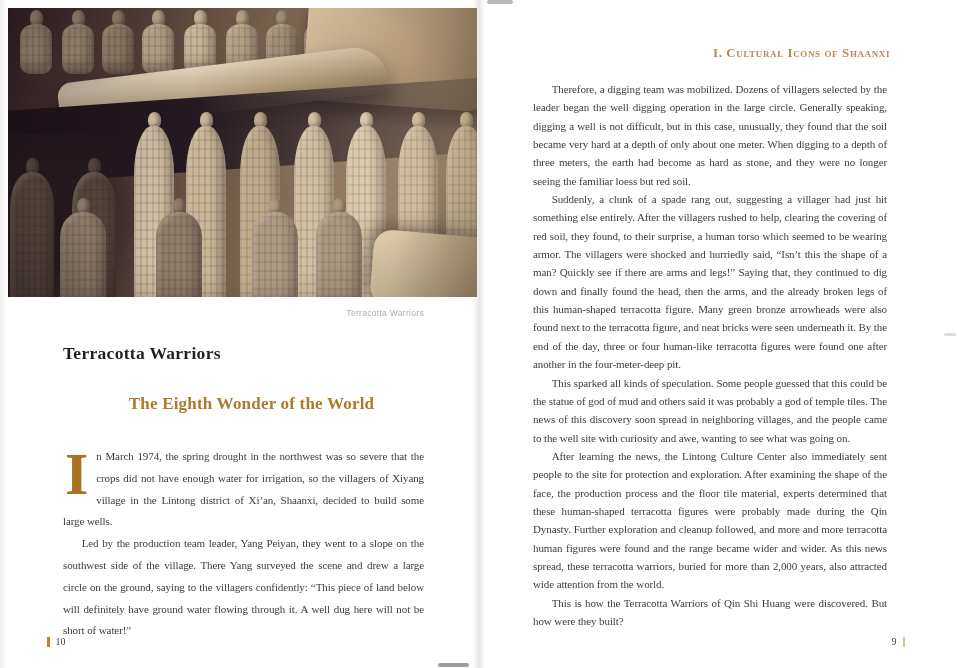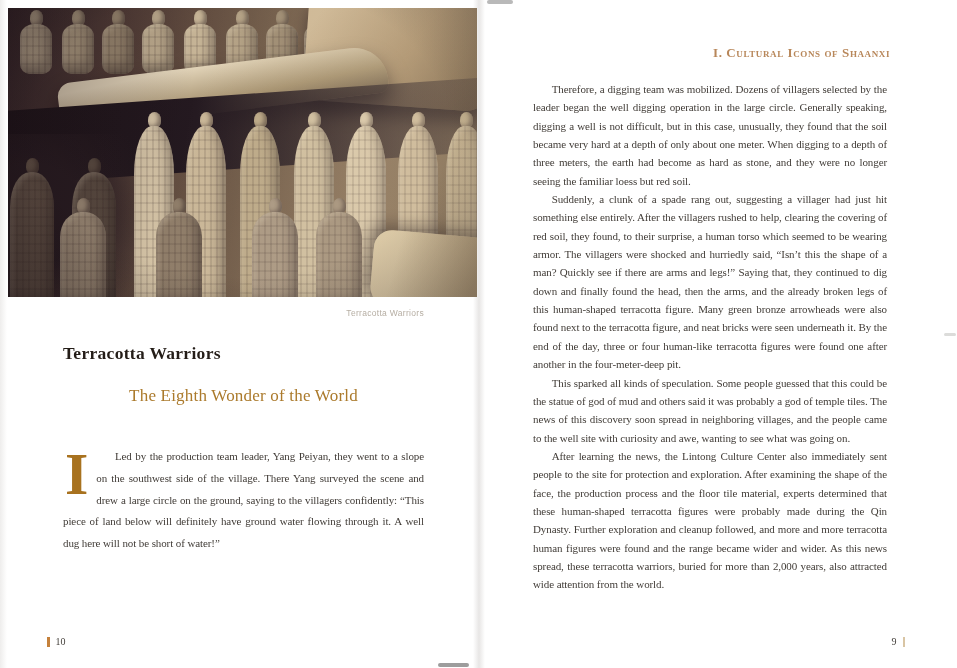--- a/index.html
+++ b/index.html
@@ -44,22 +44,22 @@
       border-radius:45% 45% 10px 10px / 26% 26% 10px 10px;
       background-image:repeating-linear-gradient(90deg,rgba(40,25,25,.12) 0 2px,rgba(0,0,0,0) 2px 6px),
                        repeating-linear-gradient(0deg,rgba(40,25,25,.10) 0 2px,rgba(0,0,0,0) 2px 9px);
       box-shadow:inset -6px -8px 12px rgba(30,18,22,.38),inset 3px 3px 5px rgba(255,240,215,.22);}
 
   
   .caption{position:absolute;left:63px;top:308px;width:361px;text-align:right;
       font-family:"Liberation Sans", sans-serif;font-size:8.5px;letter-spacing:.3px;color:#b6aea3;}
   .title{position:absolute;left:63px;top:343px;margin:0;
       font-size:17.5px;font-weight:700;letter-spacing:.3px;color:#241d18;}
-  .subtitle{position:absolute;left:63px;top:386px;width:361px;margin:0;text-align:center;
-      font-size:17px;font-weight:400;letter-spacing:.2px;color:#ab7a2c;}
+  .subtitle{position:absolute;left:63px;top:386px;width:361px;margin:8px;text-align:center;
+      font-size:17px;font-weight:700;letter-spacing:.2px;color:#ab7a2c;}
   .body-left{position:absolute;left:63px;top:446px;width:361px;
       font-size:11px;line-height:21.8px;letter-spacing:-.1px;text-align:justify;}
   .body-left p{margin:0;}
   .body-left p.indent{text-indent:1.7em;}
   .dropcap{float:left;font-size:60px;line-height:50px;height:50px;
       font-weight:700;color:#a8721f;margin:3px 8px 0 2px;}
 
   
   .running-head{position:absolute;right:67px;top:45px;
       font-size:13px;font-weight:700;font-variant:small-caps;letter-spacing:.6px;color:#b8875a;}
@@ -182,39 +182,40 @@
           <div class="w-body" style="background-color: rgb(162, 144, 122);"></div>
         </div>
       </figure>
 
     <div class="caption">Terracotta Warriors</div>
 
     <h1 class="title">Terracotta Warriors</h1>
     <h2 class="subtitle">The Eighth Wonder of the World</h2>
 
     <div class="body-left">
-      <p><span class="dropcap">I</span></p>
+      <p><span class="dropcap">I</span><span>n March 1974, the spring drought in the northwest was so severe that the crops did not have enough water for irrigation, so the villagers of Xiyang village in the Lintong district of Xi’an, Shaanxi, decided to build some large wells.</span></p>
       <p class="indent">Led by the production team leader, Yang Peiyan, they went to a slope on the southwest side of the village. There Yang surveyed the scene and drew a large circle on the ground, saying to the villagers confidently: “This piece of land below will definitely have ground water flowing through it. A well dug here will not be short of water!”</p>
     </div>
 
     <div class="footer footer-left">
       <span class="pgbar pgbar-orange"></span>
       <span class="pgnum">10</span>
     </div>
   </section>
 
   <section class="page-right">
 
     <div class="running-head">I. Cultural Icons of Shaanxi</div>
 
     <div class="body-right">
       <p>Therefore, a digging team was mobilized. Dozens of villagers selected by the leader began the well digging operation in the large circle. Generally speaking, digging a well is not difficult, but in this case, unusually, they found that the soil became very hard at a depth of only about one meter. When digging to a depth of three meters, the earth had become as hard as stone, and they were no longer seeing the familiar loess but red soil.</p>
       <p>Suddenly, a clunk of a spade rang out, suggesting a villager had just hit something else entirely. After the villagers rushed to help, clearing the covering of red soil, they found, to their surprise, a human torso which seemed to be wearing armor. The villagers were shocked and hurriedly said, “Isn’t this the shape of a man? Quickly see if there are arms and legs!” Saying that, they continued to dig down and finally found the head, then the arms, and the already broken legs of this human-shaped terracotta figure. Many green bronze arrowheads were also found next to the terracotta figure, and neat bricks were seen underneath it. By the end of the day, three or four human-like terracotta figures were found one after another in the four-meter-deep pit.</p>
       <p>This sparked all kinds of speculation. Some people guessed that this could be the statue of god of mud and others said it was probably a god of temple tiles. The news of this discovery soon spread in neighboring villages, and the people came to the well site with curiosity and awe, wanting to see what was going on.</p>
       <p>After learning the news, the Lintong Culture Center also immediately sent people to the site for protection and exploration. After examining the shape of the face, the production process and the floor tile material, experts determined that these human-shaped terracotta figures were probably made during the Qin Dynasty. Further exploration and cleanup followed, and more and more terracotta human figures were found and the range became wider and wider. As this news spread, these terracotta warriors, buried for more than 2,000 years, also attracted wide attention from the world.</p>
+      <p>This is how the Terracotta Warriors of Qin Shi Huang were discovered. But how were they built?</p>
     </div>
 
     <div class="footer footer-right">
       <span class="pgnum">9</span>
       <span class="pgbar pgbar-tan"></span>
     </div>
   </section>
 
   <div class="artifact top-tab"></div>
   <div class="artifact scroll-thumb"></div>

